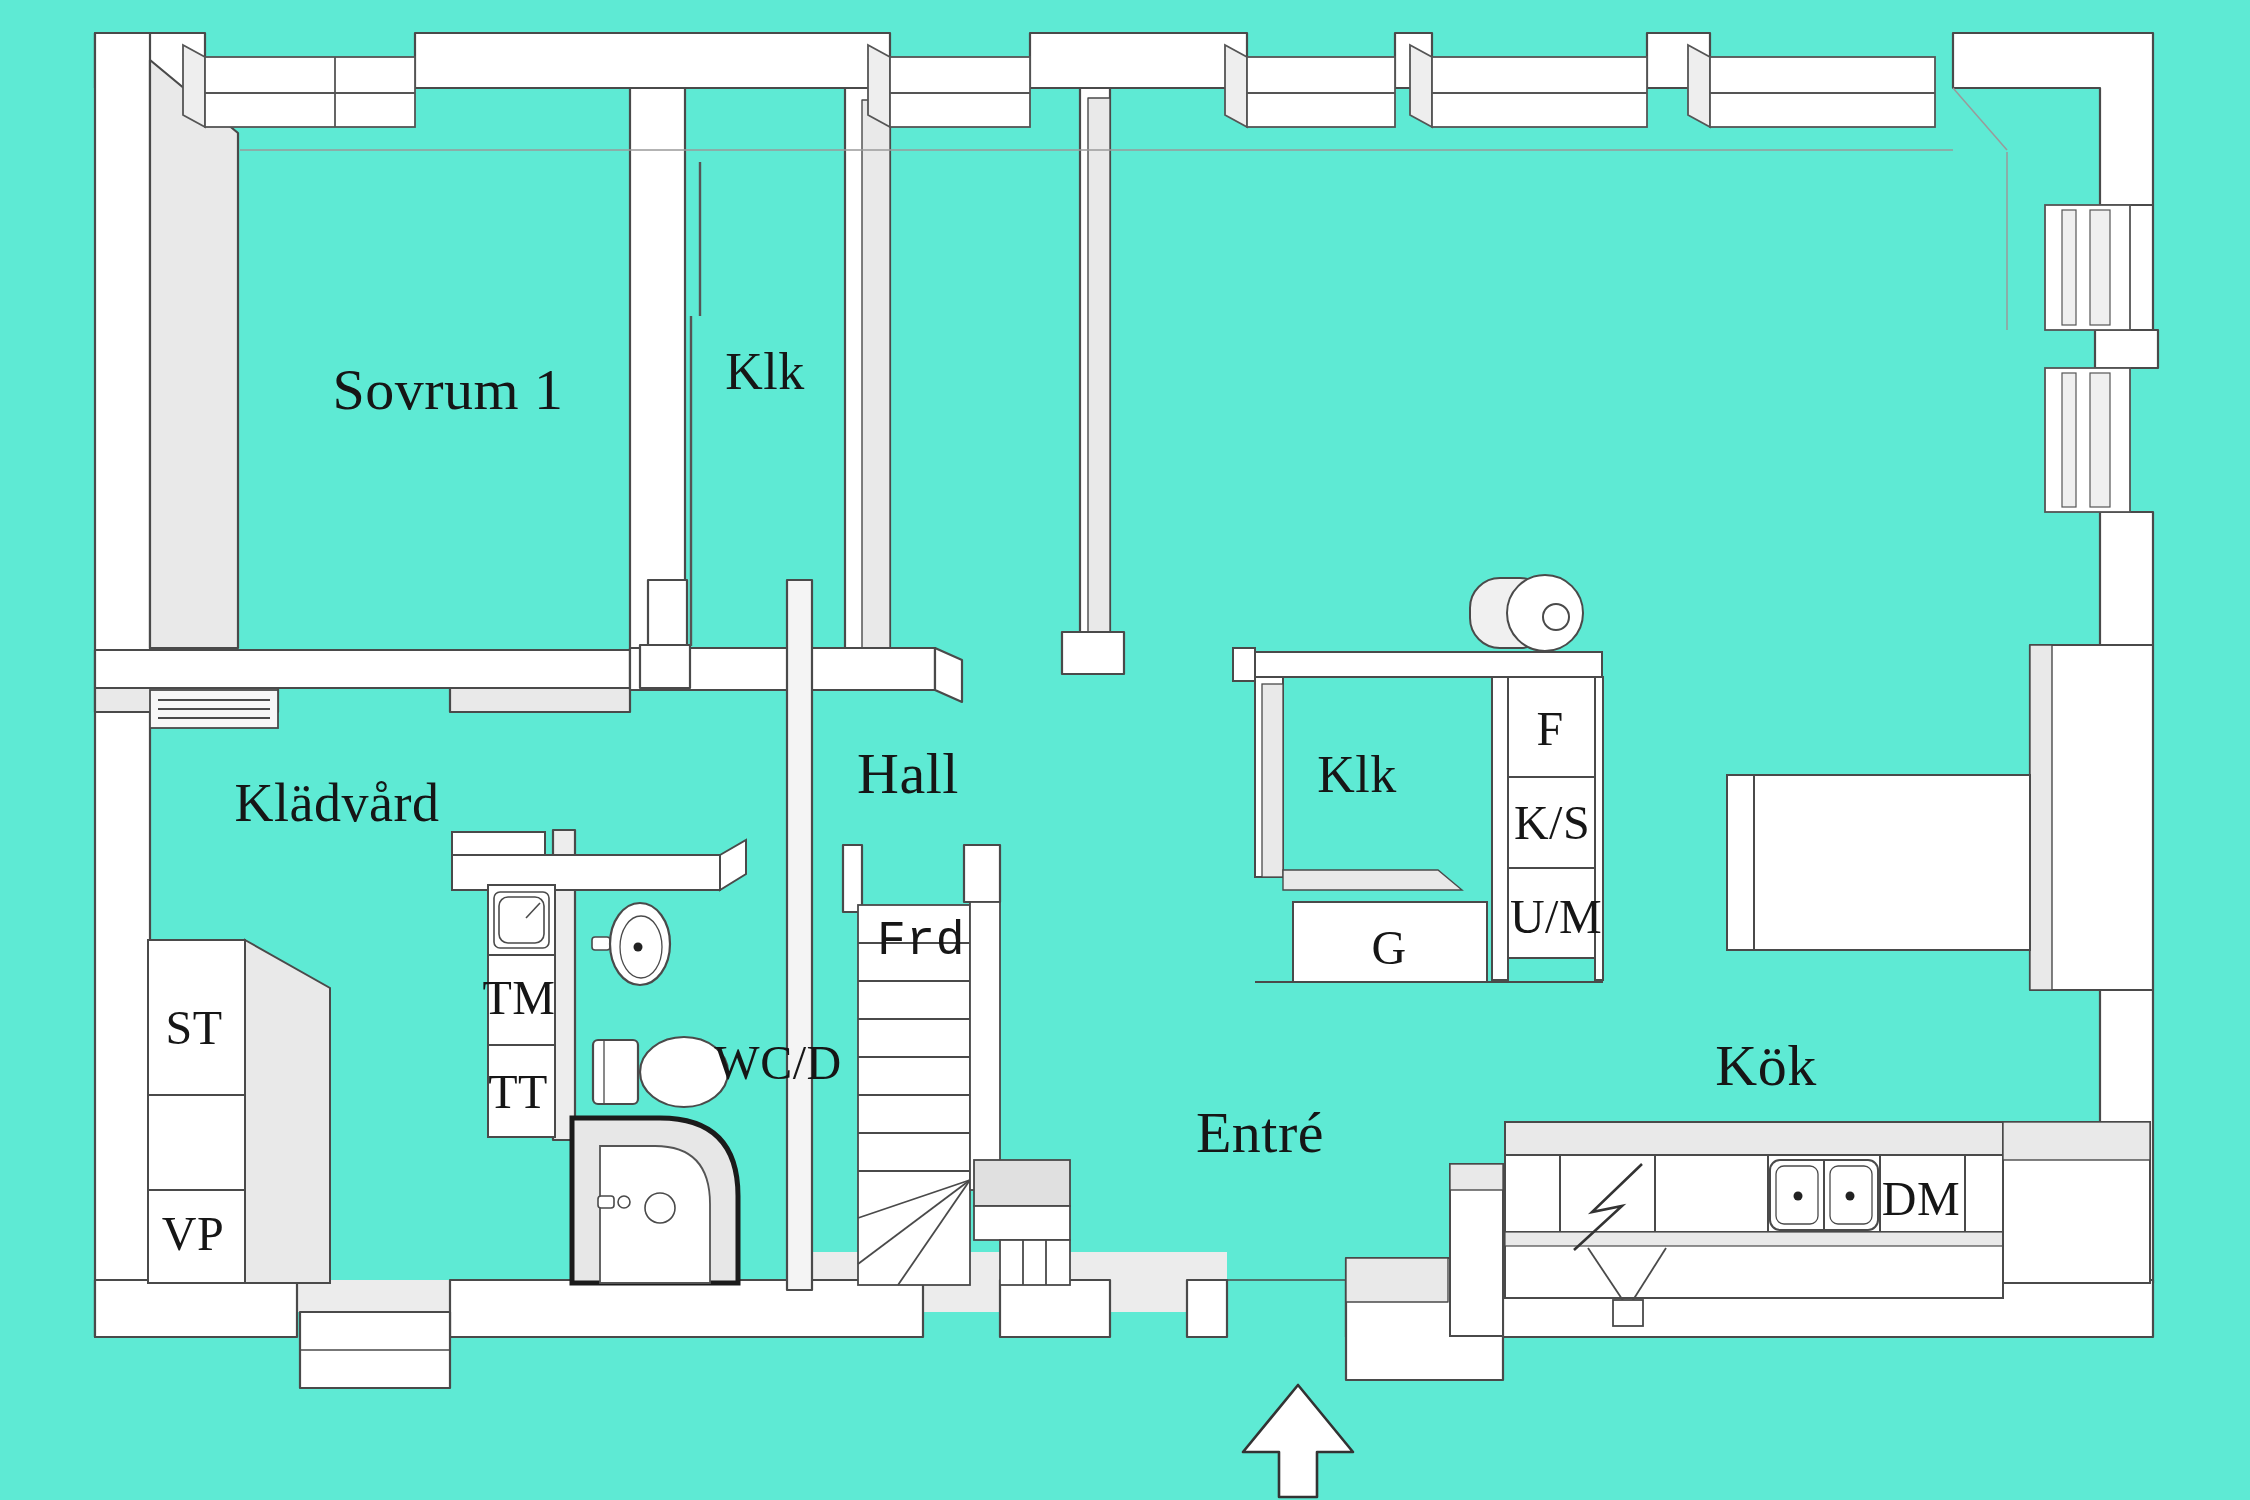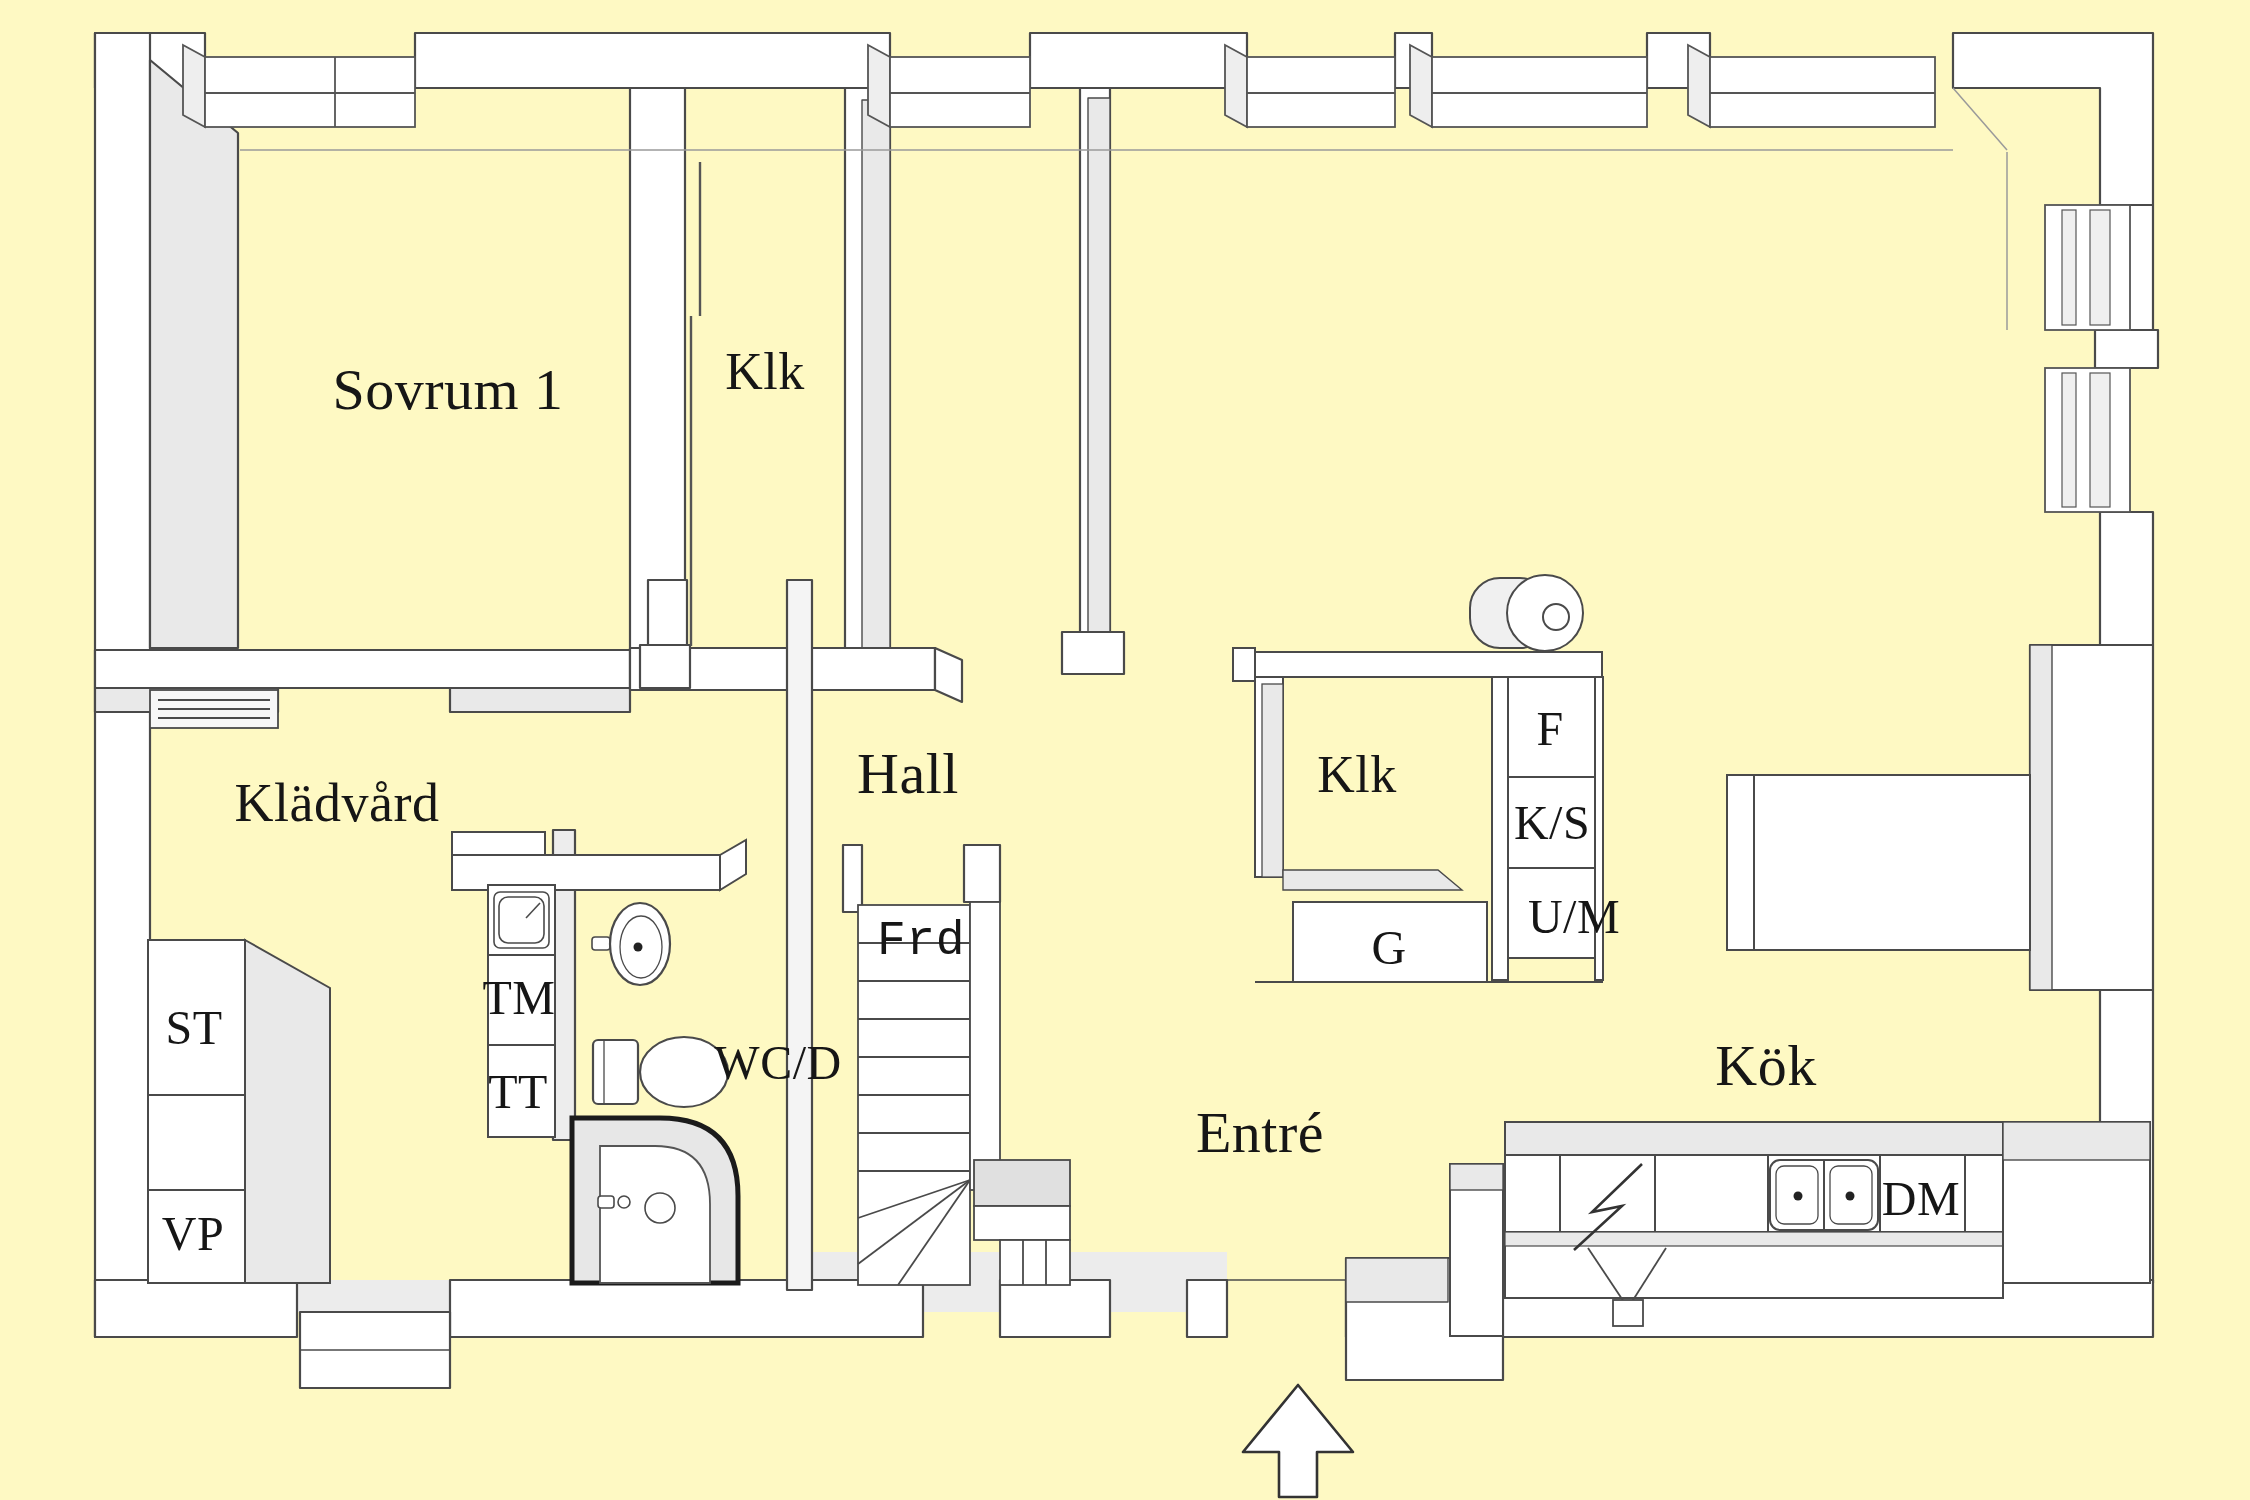--- a/index.html
+++ b/index.html
@@ -1,18 +1,18 @@
 <!DOCTYPE html>
 <html><head>
 <meta charset="utf-8">
 <style>
   html,body{margin:0;padding:0;background:#ffffff;}
   body{width:2250px;height:1500px;overflow:hidden;
        font-family:"Liberation Serif","DejaVu Serif",serif;}
-  #plan-root{position:relative;width:2250px;height:1500px;background:#fef9c3;}
+  #plan-root{position:relative;width:2250px;height:1500px;background:#5eead4;}
   #plan-svg{position:absolute;left:0;top:0;width:2250px;height:1500px;}
   .lbl{position:absolute;transform:translate(-50%,-50%);
        color:#161616;white-space:nowrap;line-height:1;
        font-family:"Liberation Serif","DejaVu Serif",serif;
        letter-spacing:0.5px;user-select:none;}
 </style>
 </head>
 <body>
 
 <div id="plan-root">
@@ -264,21 +264,21 @@
   </g>
 </svg>
 
   <div class="lbl" style="left: 448px; top: 390px; font-size: 58px;">Sovrum 1</div>
   <div class="lbl" style="left: 765px; top: 372px; font-size: 52px;">Klk</div>
   <div class="lbl" style="left: 337px; top: 803px; font-size: 54px;">Klädvård</div>
   <div class="lbl" style="left: 908px; top: 774px; font-size: 58px;">Hall</div>
   <div class="lbl" style="left: 1357px; top: 775px; font-size: 52px;">Klk</div>
   <div class="lbl" style="left: 1550px; top: 729px; font-size: 48px;">F</div>
   <div class="lbl" style="left: 1552px; top: 823px; font-size: 48px;">K/S</div>
-  <div class="lbl" style="left: 1556px; top: 917px; font-size: 48px; padding-left: 36px;">U/M</div>
+  <div class="lbl" style="left: 1556px; top: 917px; font-size: 48px;">U/M</div>
   <div class="lbl" style="left: 1389px; top: 948px; font-size: 48px;">G</div>
   <div class="lbl" style="left: 921px; top: 941px; font-size: 48px; font-family: Liberation Mono, monospace;">Frd</div>
   <div class="lbl" style="left: 519px; top: 998px; font-size: 48px;">TM</div>
   <div class="lbl" style="left: 518px; top: 1092px; font-size: 48px;">TT</div>
   <div class="lbl" style="left: 194px; top: 1028px; font-size: 48px;">ST</div>
   <div class="lbl" style="left: 193px; top: 1234px; font-size: 48px;">VP</div>
   <div class="lbl" style="left: 778px; top: 1063px; font-size: 48px; text-align: right;">WC/D</div>
   <div class="lbl" style="left: 1260px; top: 1133px; font-size: 58px;">Entré</div>
   <div class="lbl" style="left: 1766px; top: 1066px; font-size: 58px;">Kök</div>
   <div class="lbl" style="left: 1921px; top: 1199px; font-size: 48px;">DM</div>

